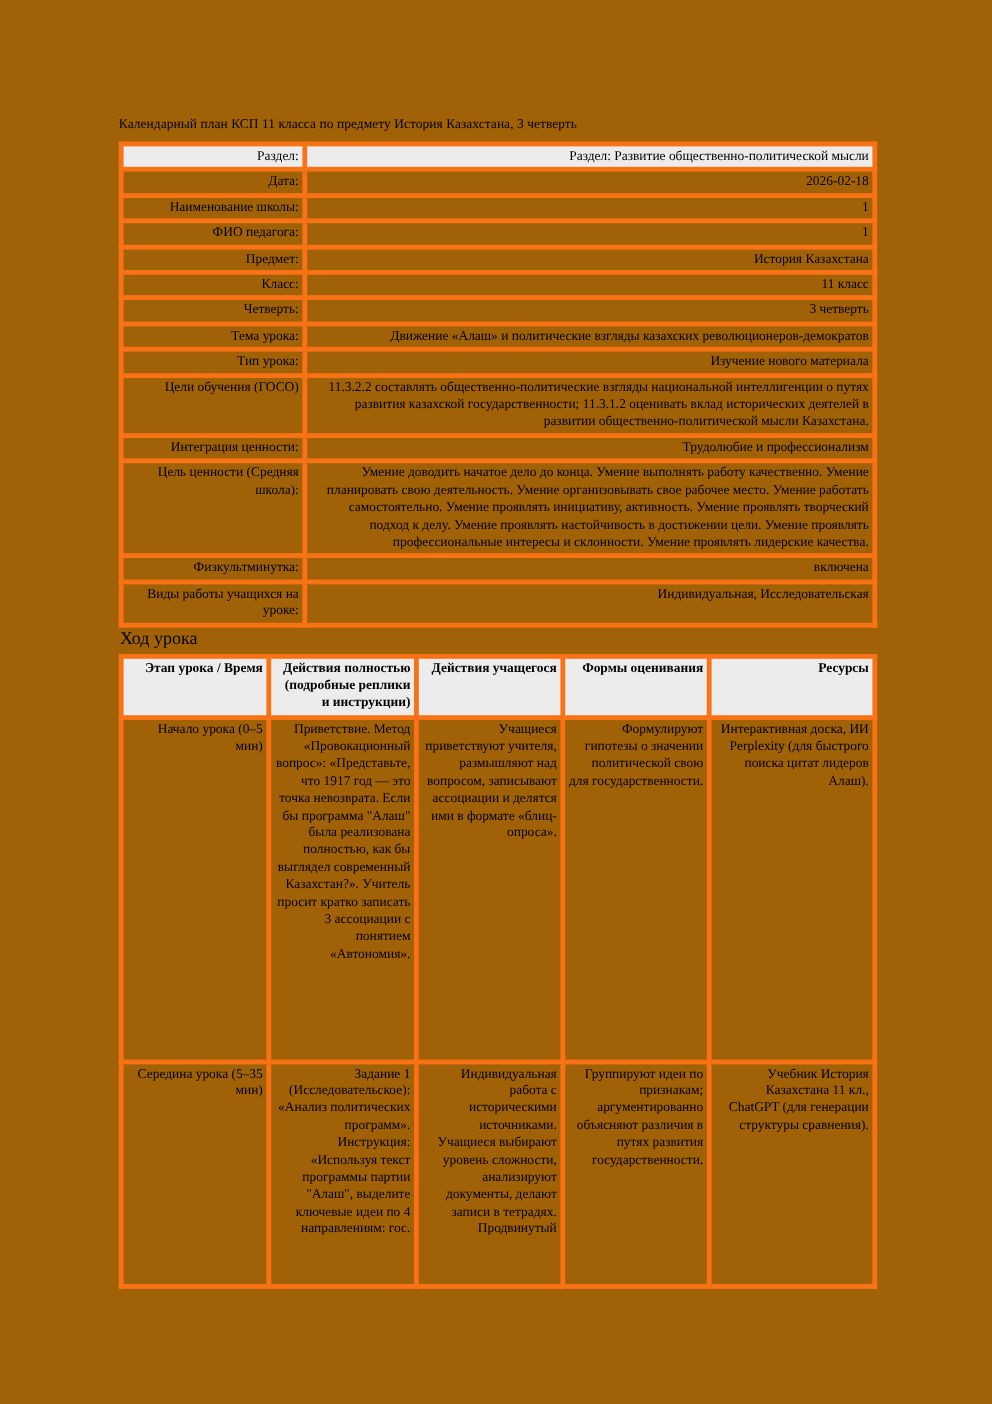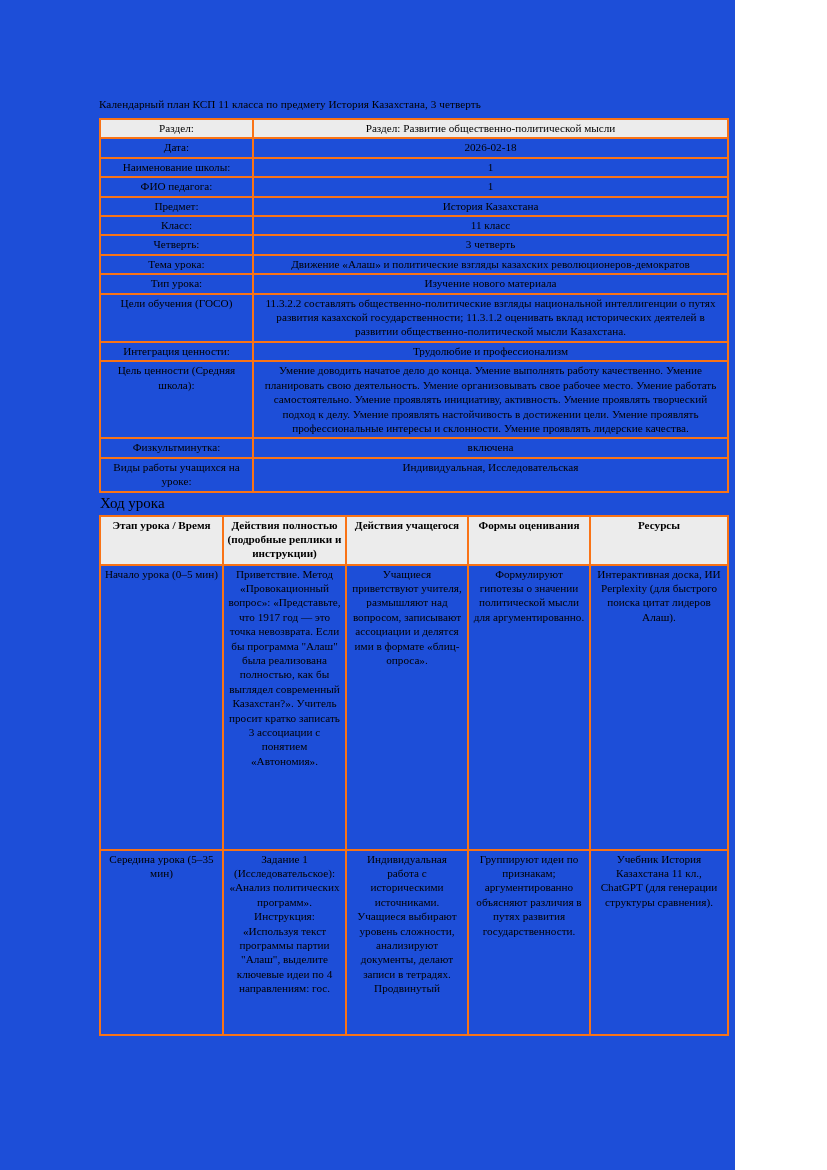--- a/index.html
+++ b/index.html
@@ -10,23 +10,23 @@
   }
   body {
     width: 827px;
     height: 1170px;
     font-family: "Liberation Serif", "DejaVu Serif", serif;
     color: #000000;
     -webkit-font-smoothing: antialiased;
   }
   .page {
     position: relative;
-    width: 735px;
+    width: 827px;
     height: 1170px;
-    background: #1d4ed8;
+    background: #a16207;
     box-sizing: border-box;
     padding: 97px 43px 0 99px;
   }
   .doc-title {
     font-size: 11.2px;
     line-height: 14px;
     margin: 0 0 7px 0;
     letter-spacing: 0.05px;
     white-space: nowrap;
   }
@@ -35,26 +35,26 @@
     line-height: 13px;
     margin: 4px 0 5px 1px;
   }
   table {
     border-collapse: collapse;
     width: 628px;
     table-layout: fixed;
     font-size: 11.2px;
   }
   table td, table th {
-    border: 2px solid #f97316;
+    border: 4px solid #f97316;
     vertical-align: top;
     padding: 1px 3px 2px 3px;
     line-height: 14.4px;
     font-weight: normal;
-    text-align: center;
+    text-align: right;
     word-wrap: break-word;
     overflow-wrap: break-word;
     hyphens: none;
   }
   
   .t-info col.c1 { width: 153px; }
   .t-info col.c2 { width: 475px; }
   .t-info tr.shaded td { background: #ececec; }
 
   
@@ -157,21 +157,21 @@
           <td>Действия учащегося</td>
           <td>Формы оценивания</td>
           <td>Ресурсы</td>
         </tr>
     </thead>
     <tbody>
         <tr class="row-start">
           <td>Начало урока (0–5 мин)</td>
           <td>Приветствие. Метод «Провокационный вопрос»: «Представьте, что 1917 год — это точка невозврата. Если бы программа "Алаш" была реализована полностью, как бы выглядел современный Казахстан?». Учитель просит кратко записать 3 ассоциации с понятием «Автономия».</td>
           <td>Учащиеся приветствуют учителя, размышляют над вопросом, записывают ассоциации и делятся ими в формате «блиц-опроса».</td>
-          <td>Формулируют гипотезы о значении политической мысли для аргументированно.</td>
+          <td>Формулируют гипотезы о значении политической свою для государственности.</td>
           <td>Интерактивная доска, ИИ Perplexity (для быстрого поиска цитат лидеров Алаш).</td>
         </tr>
         <tr class="row-middle">
           <td>Середина урока (5–35 мин)</td>
           <td>Задание 1 (Исследовательское): «Анализ политических программ». Инструкция: «Используя текст программы партии "Алаш", выделите ключевые идеи по 4 направлениям: гос.</td>
           <td>Индивидуальная работа с историческими источниками. Учащиеся выбирают уровень сложности, анализируют документы, делают записи в тетрадях. Продвинутый</td>
           <td>Группируют идеи по признакам; аргументированно объясняют различия в путях развития государственности.</td>
           <td>Учебник История Казахстана 11 кл., ChatGPT (для генерации структуры сравнения).</td>
         </tr>
       </tbody>

